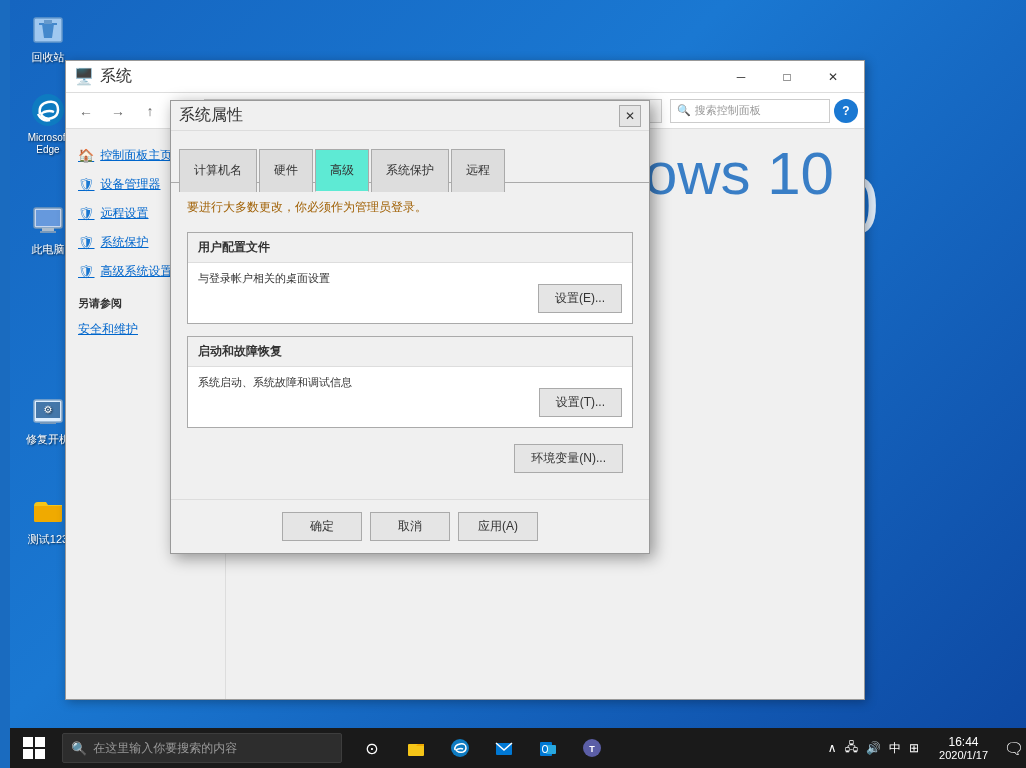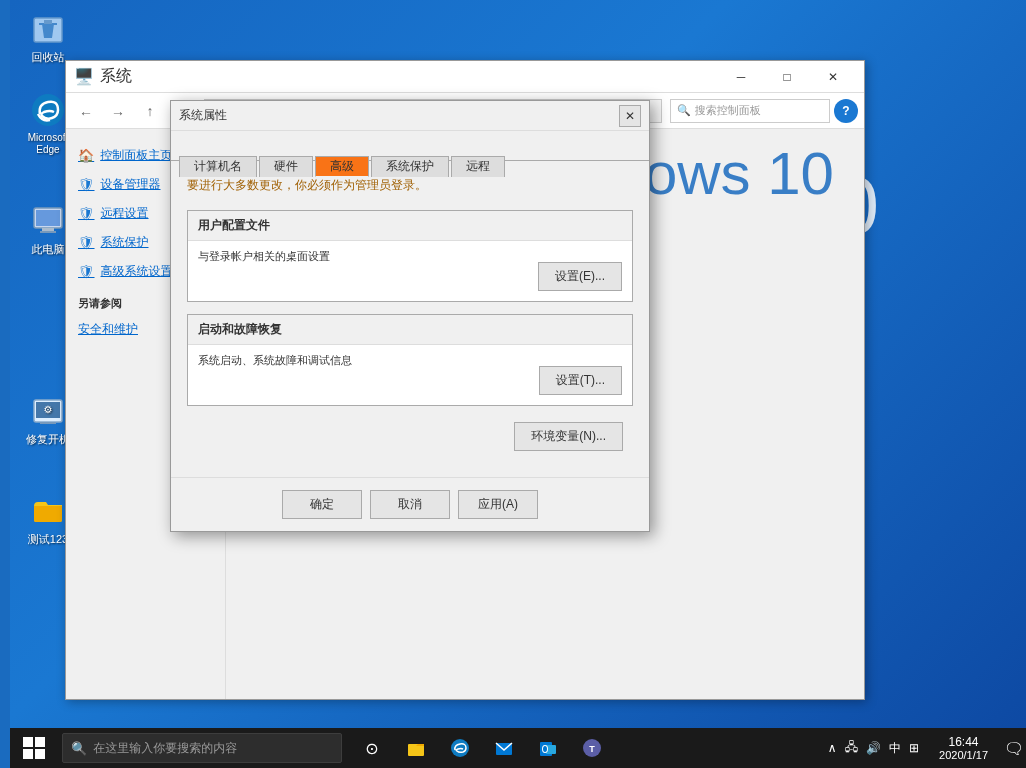--- a/index.html
+++ b/index.html
@@ -304,21 +304,21 @@
     }
     .dialog-titlebar {
       height: 30px;
       background: #f0f0f0;
       display: flex;
       align-items: center;
       padding: 0 8px;
       border-bottom: 1px solid #ddd;
     }
     .dialog-title-text {
-      font-size: 12px;
+      font-size: 16px;
       color: #333;
       flex: 1;
     }
     .dialog-close-btn {
       width: 22px;
       height: 22px;
       display: flex;
       align-items: center;
       justify-content: center;
       font-size: 12px;
@@ -329,33 +329,33 @@
     }
 
     
     .dialog-tabs {
       display: flex;
       background: #f0f0f0;
       padding: 8px 8px 0;
       border-bottom: 1px solid #aaa;
     }
     .dialog-tab {
-      padding: 1px 14px;
+      padding: 12px 14px;
       font-size: 12px;
       color: #333;
       cursor: pointer;
       background: #ddd;
       border: 1px solid #aaa;
       border-bottom: none;
       margin-right: 2px;
       position: relative;
-      top: 17px;
+      top: 10px;
     }
     .dialog-tab.active {
-      background: #f97316;
+      background: #5eead4;
       border-bottom: 1px solid #f0f0f0;
       z-index: 1;
       text-align: center;
     }
 
     
     .dialog-body {
       padding: 16px;
       flex: 1;
     }

